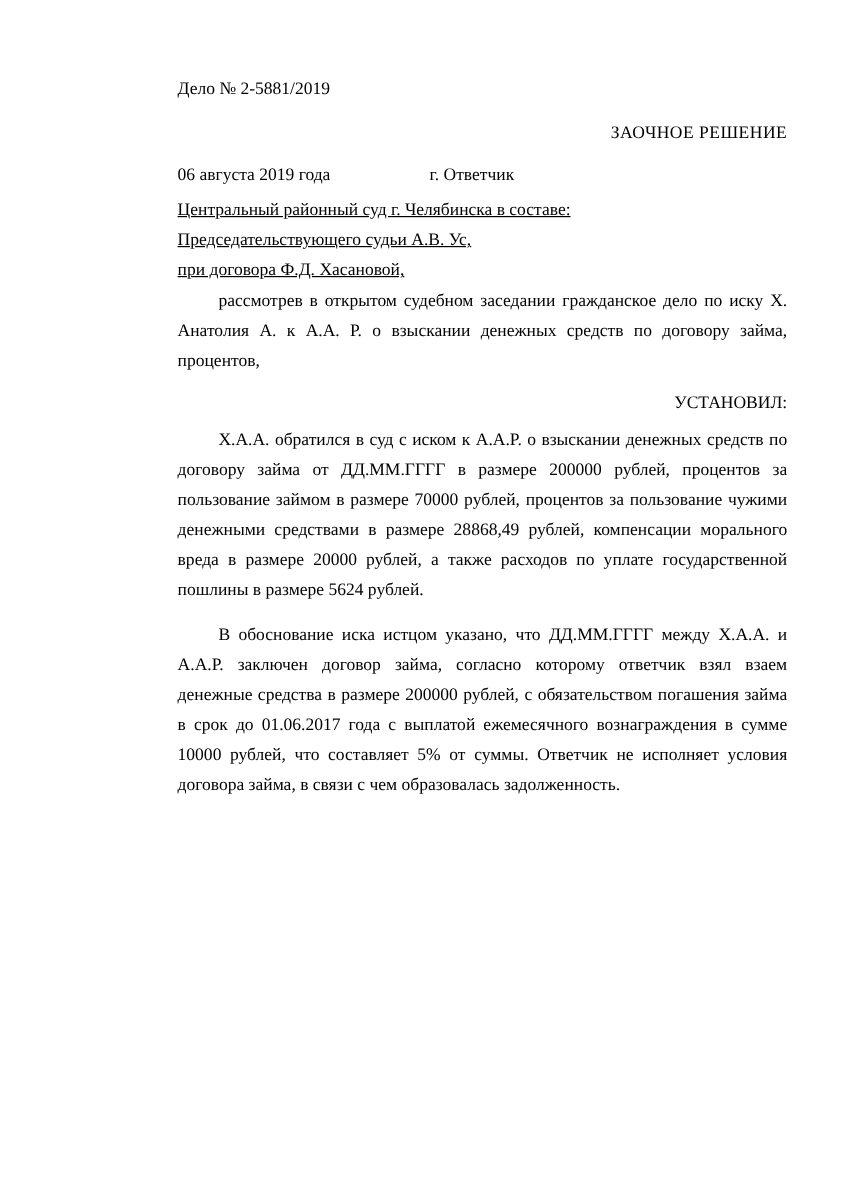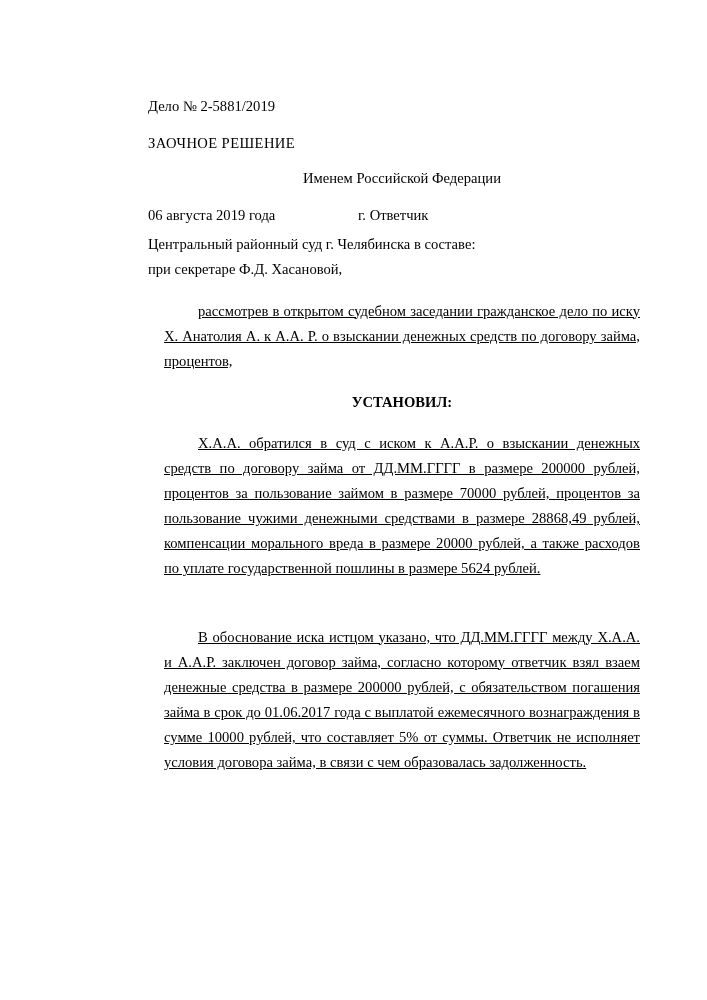--- a/index.html
+++ b/index.html
@@ -11,35 +11,35 @@
     width: 707px;
     height: 1000px;
     font-family: "Liberation Serif", "DejaVu Serif", serif;
     color: #000000;
   }
   .page {
     position: relative;
     width: 707px;
     height: 868px;
     box-sizing: border-box;
-    padding: 94px 52px 0 148px;
+    padding: 62px 52px 0 148px;
     background: #ffffff;
   }
   .doc-body {
     width: 508px;
     font-size: 14.6px;
     line-height: 1.72;
   }
   .case-number {
     margin: 0 0 12px 0;
     text-align: left;
   }
   .title-main {
     margin: 2px 0 10px 0;
-    text-align: left;
+    text-align: right;
     letter-spacing: 0.4px;
   }
   .title-sub {
     margin: 0 0 12px 0;
     text-align: center;
   }
   .datecity {
     display: flex;
     margin: 0 0 4px 0;
     align-items: center;
@@ -47,56 +47,55 @@
   .datecity .date {
     width: 210px;
     flex: 0 0 210px;
   }
   .datecity .city {
     flex: 1 1 auto;
   }
   .line {
     margin: 0;
     text-align: left;
+    text-decoration: underline;
   }
   .para {
-    margin: 16px;
+    margin: 0;
     text-align: justify;
     text-indent: 34px;
     hyphens: none;
-    text-decoration: underline;
   }
   .section-head {
     margin: 10px 0 6px 0;
-    text-align: center;
-    font-weight: bold;
+    text-align: right;
   }
   .gap-md { height: 11px; }
 </style>
 </head>
 <body>
 
 <div class="page">
   <div class="doc-body">
 
     <p class="case-number">Дело № 2-5881/2019</p>
 
     <p class="title-main">ЗАОЧНОЕ РЕШЕНИЕ</p>
 
-    <p class="title-sub">Именем Российской Федерации</p>
 
     <div class="datecity">
       <span class="date">06 августа 2019 года</span>
       <span class="city">г. Ответчик</span>
     </div>
 
     <p class="line">Центральный районный суд г. Челябинска в составе:</p>
 
+    <p class="line">Председательствующего судьи А.В. Ус,</p>
 
-    <p class="line">при секретаре Ф.Д. Хасановой,</p>
+    <p class="line">при договора Ф.Д. Хасановой,</p>
 
 
     <p class="para">рассмотрев в открытом судебном заседании гражданское дело по иску Х. Анатолия А. к А.А. Р. о взыскании денежных средств по договору займа, процентов,</p>
 
     <p class="section-head">УСТАНОВИЛ:</p>
 
     <p class="para">Х.А.А. обратился в суд с иском к А.А.Р. о взыскании денежных средств по договору займа от ДД.ММ.ГГГГ в размере 200000 рублей, процентов за пользование займом в размере 70000 рублей, процентов за пользование чужими денежными средствами в размере 28868,49 рублей, компенсации морального вреда в размере 20000 рублей, а также расходов по уплате государственной пошлины в размере 5624 рублей.</p>
 
     <div class="gap-md"></div>
 

